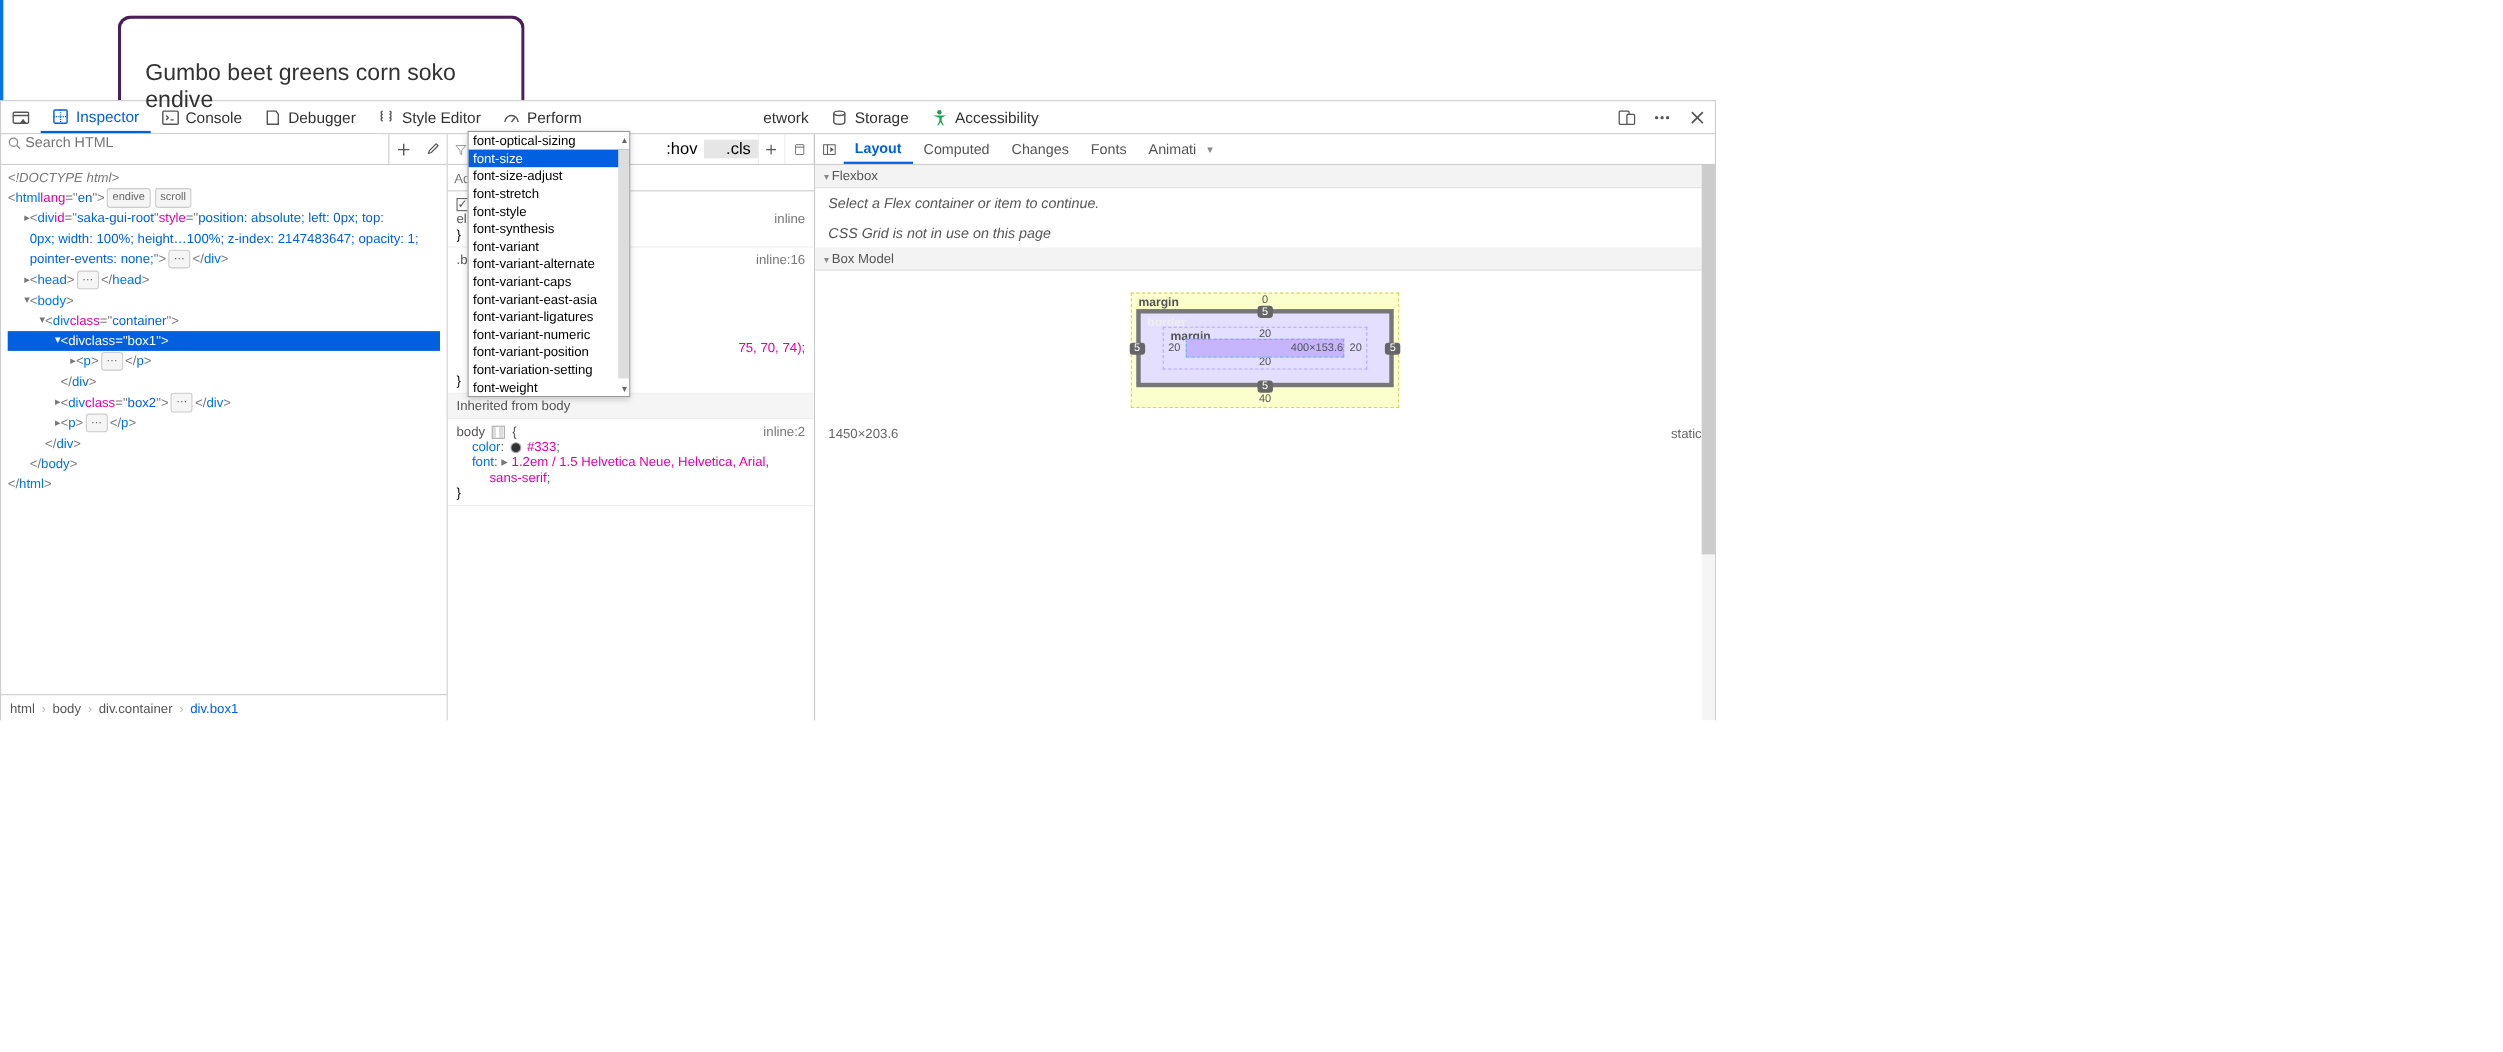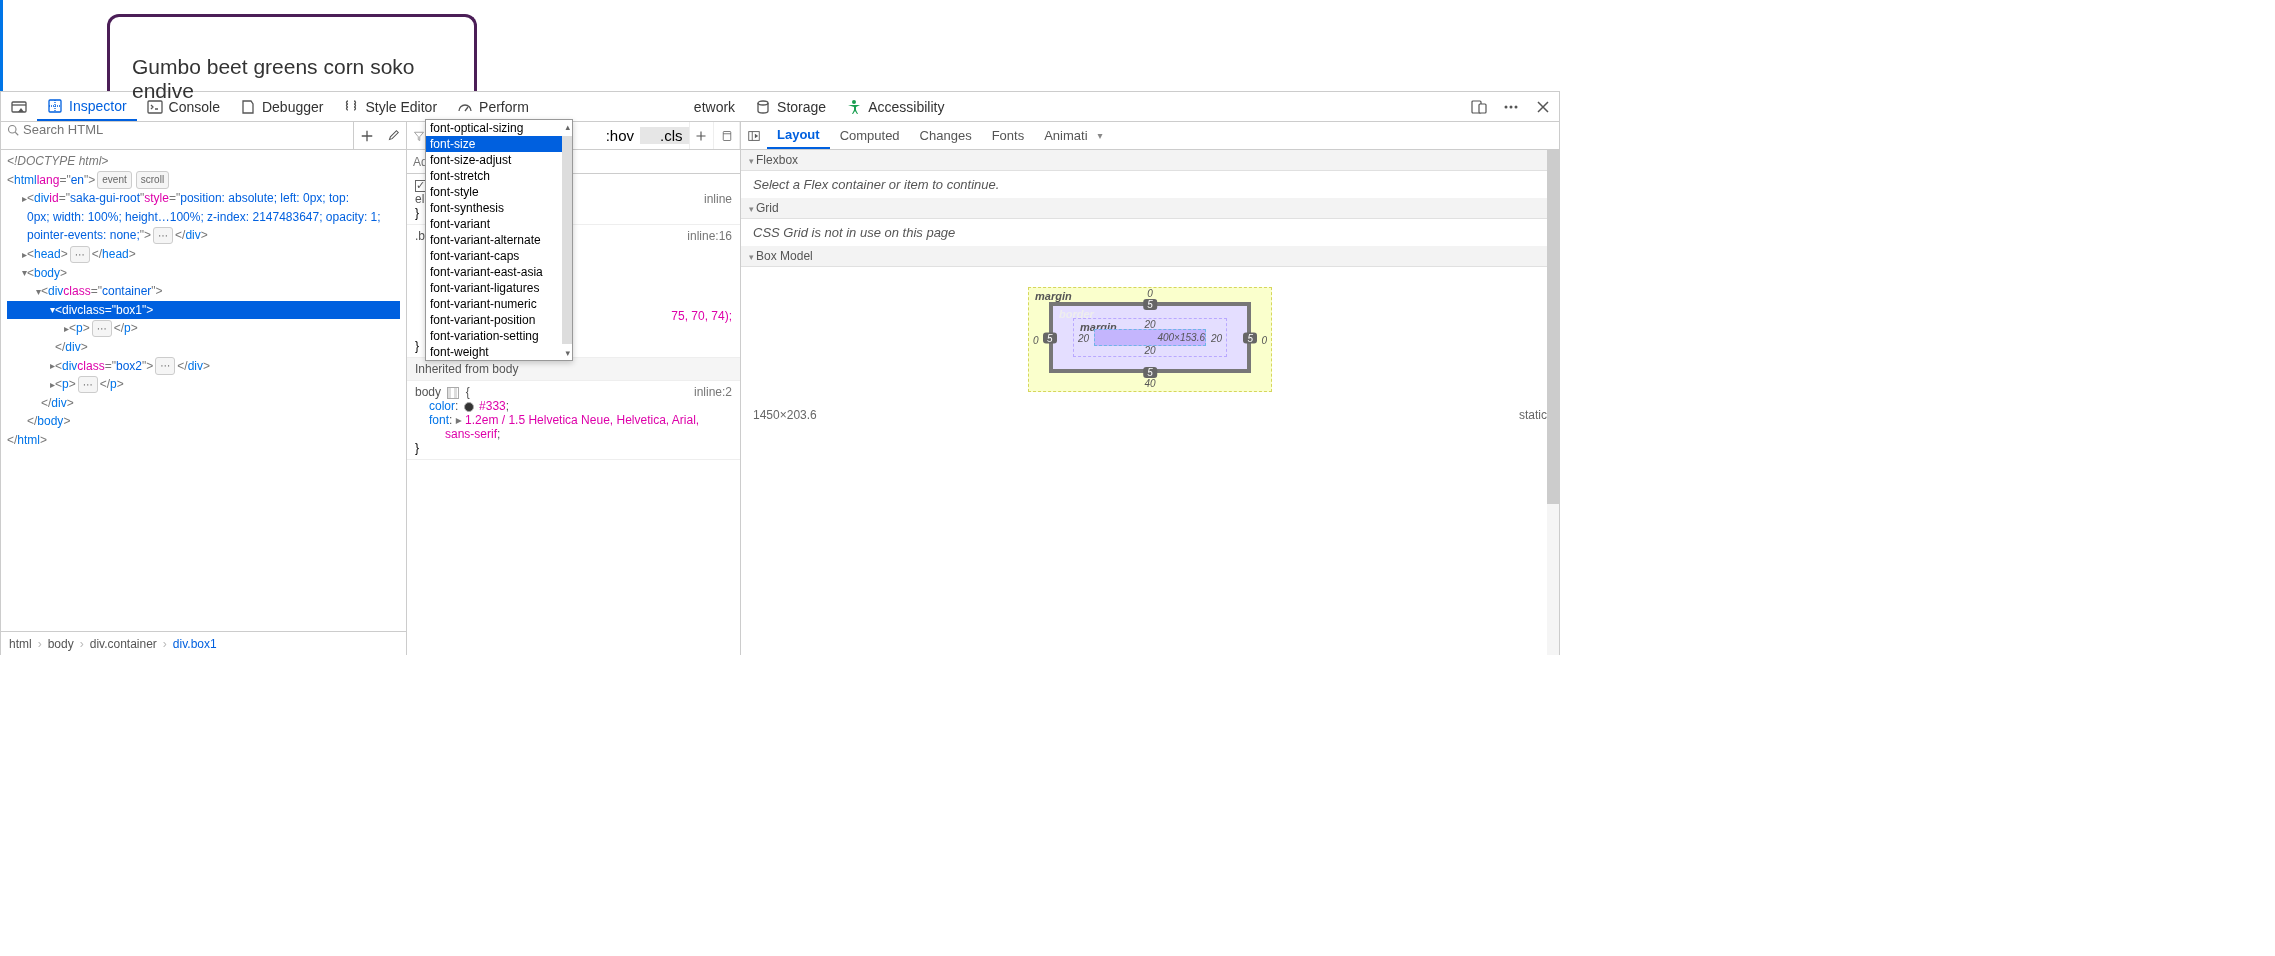--- a/index.html
+++ b/index.html
@@ -83,21 +83,21 @@
 .sub-tabs { height: 28px; border-bottom: 1px solid #ccc; display: flex; align-items: center; }
 .sub-tabs .st { padding: 0 10px; height: 100%; display: flex; align-items: center; cursor: pointer; color: #555; }
 .sub-tabs .st.active { color: #0060df; border-bottom: 2px solid #0060df; font-weight: bold; }
 .sub-tabs .ib { width: 26px; display: flex; align-items: center; justify-content: center; cursor: pointer; }
 .sec-hdr { background: #f3f3f3; border-bottom: 1px solid #e0e0e0; padding: 3px 8px; color: #555; font-size: 12px; }
 .sec-hdr::before { content: "▾ "; font-size: 9px; color: #888; }
 .sec-body { padding: 6px 12px; color: #555; font-style: italic; }
 .sec-body.normal { font-style: normal; }
 
 .box-model { display: flex; justify-content: center; padding: 14px 0 8px; }
-.bm-margin { width: 244px; border: 1px dashed #d6d65c; background: #faffcc; padding: 14px 20px 18px; position: relative; font-family: Menlo, monospace; font-size: 10px; font-style: italic; }
+.bm-margin { width: 244px; border: 1px dashed #d6d65c; background: #faffcc; padding: 14px 4px 18px; position: relative; font-family: Menlo, monospace; font-size: 10px; }
 .bm-label { position: absolute; left: 6px; top: 2px; font-weight: bold; color: #555; font-size: 11px; }
 .bm-border { border: 4px solid #777; background: #e4deff; padding: 12px 20px; position: relative; }
 .bm-padding { border: 1px dashed #b9a8ff; background: #e4deff; padding: 10px 20px; position: relative; }
 .bm-content { border: 1px dashed #6fb5e8; background: #c4b5fd; text-align: right; padding: 2px 0; position: relative; }
 .bm-n { position: absolute; font-size: 10px; color: #555; }
 .bm-pill { position: absolute; background: #666; color: #fff; border-radius: 3px; padding: 0 4px; font-size: 10px; }
 .bm-pill.top { left: 50%; top: -7px; transform: translateX(-50%); }
 .bm-pill.bot { left: 50%; bottom: -9px; transform: translateX(-50%); }
 .bm-pill.left { left: -10px; top: 50%; transform: translateY(-50%); }
 .bm-pill.right { right: -10px; top: 50%; transform: translateY(-50%); }
@@ -228,21 +228,21 @@
         <div class="ln">
             <span class="doctype">&lt;!DOCTYPE html&gt;</span>
           </div>
         <div class="ln">
             <span class="punct">&lt;</span>
             <span class="tag">html </span>
             <span class="attr-n">lang</span>
             <span class="punct">="</span>
             <span class="attr-v">en</span>
             <span class="punct">"&gt;</span> 
-            <span class="pill">event</span> 
+            <span class="pill">endive</span> 
             <span class="pill">scroll</span>
           </div>
         <div class="ln" style="padding-left:10px">
             <span class="tw">▸</span>
             <span class="punct">&lt;</span>
             <span class="tag">div </span>
             <span class="attr-n">id</span>
             <span class="punct">="</span>
             <span class="attr-v">saka-gui-root</span>
             <span class="punct">" </span>
@@ -456,21 +456,20 @@
           </div>
         <div class="st active">Layout</div>
         <div class="st">Computed</div>
         <div class="st">Changes</div>
         <div class="st">Fonts</div>
         <div class="st">Animati</div>
         <span style="color:#888;font-size:10px">▾</span>
       </div>
       <div class="sec-hdr">Flexbox</div>
       <div class="sec-body">Select a Flex container or item to continue.</div>
-      <div class="sec-hdr">Grid</div>
       <div class="sec-body">CSS Grid is not in use on this page</div>
       <div class="sec-hdr">Box Model</div>
       <div class="sec-body normal">
         <div class="box-model">
           <div class="bm-margin">
             <span class="bm-label">margin</span>
             <span class="bm-n" style="left:50%;top:0;transform:translateX(-50%)">0</span>
             <span class="bm-n" style="right:4px;top:50%;transform:translateY(-50%)">0</span>
             <span class="bm-n" style="left:50%;bottom:2px;transform:translateX(-50%)">40</span>
             <span class="bm-n" style="left:4px;top:50%;transform:translateY(-50%)">0</span>

